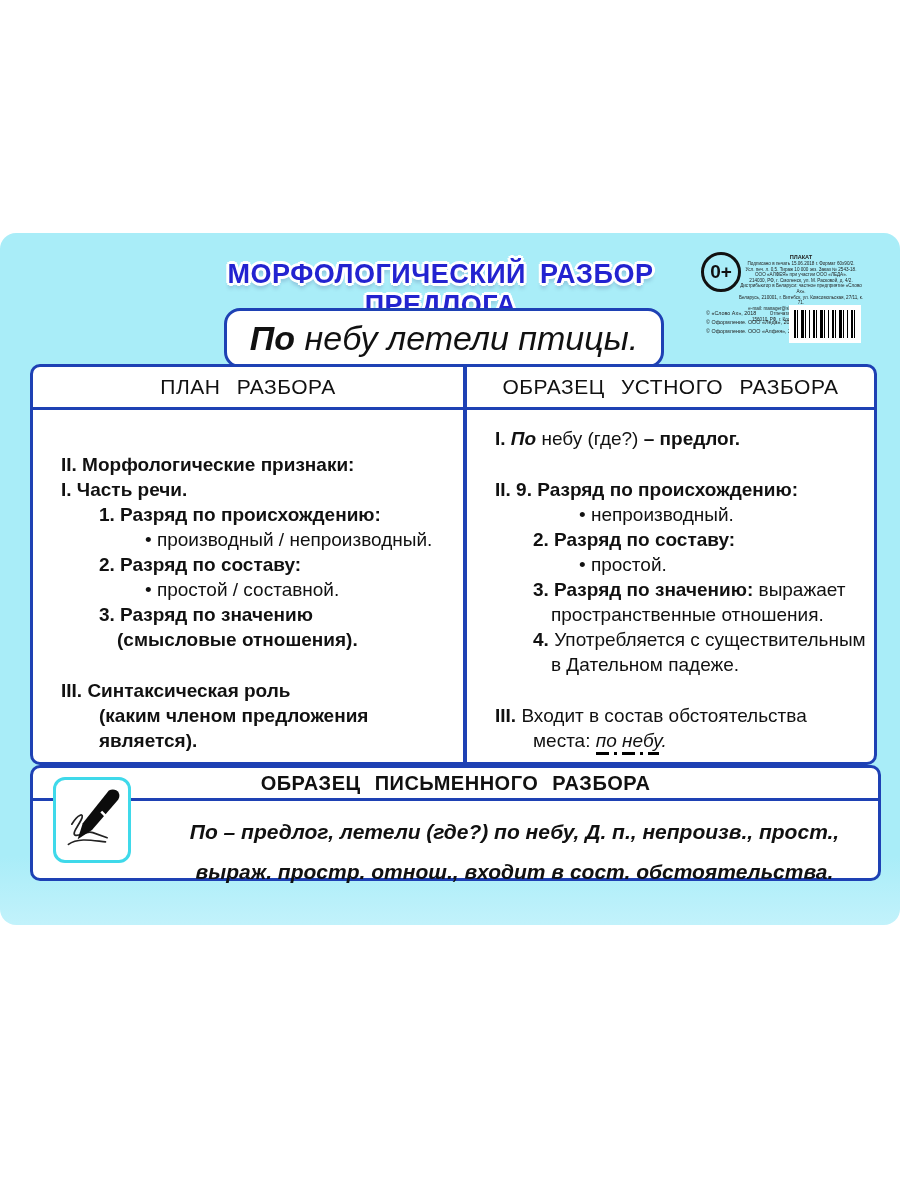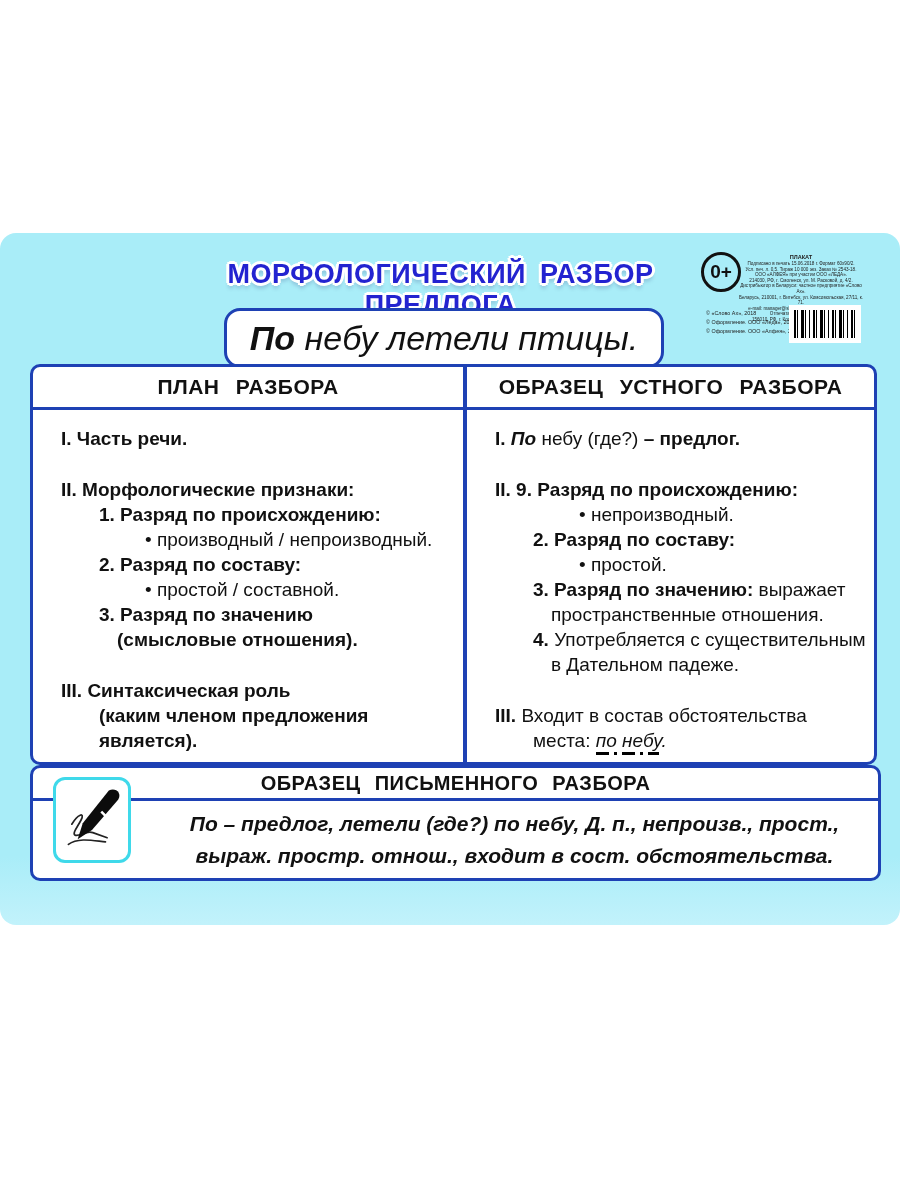--- a/index.html
+++ b/index.html
@@ -44,21 +44,21 @@
   
   .ptable{
     position:absolute;left:30px;top:131px;width:841px;height:395px;background:#fff;
     border:3px solid var(--blue);border-radius:10px;display:flex;overflow:hidden;
   }
   .col{display:flex;flex-direction:column;}
   .col.left{width:430px;border-right:4px solid var(--blue);}
   .col.right{flex:1;}
   .col-header{
     height:40px;border-bottom:3px solid var(--blue);display:flex;align-items:center;justify-content:center;
-    font-size:21px;font-weight:700;word-spacing:10px;letter-spacing:.5px;
+    font-size:21px;font-weight:400;word-spacing:10px;letter-spacing:.5px;
   }
   .col-body{padding:16px 8px 0 28px;font-size:19px;}
   .trow{line-height:25px;}
   .gap{margin-top:26px;}
   .ind1{padding-left:38px;}
   .ind2{padding-left:84px;}
   .ind3{padding-left:56px;}
   .s-b{font-weight:700;}
   .s-i{font-style:italic;}
   .s-bi{font-weight:700;font-style:italic;}
@@ -69,21 +69,21 @@
   .written{
     position:absolute;left:30px;top:532px;width:845px;height:110px;background:#fff;
     border:3px solid var(--blue);border-radius:10px;
   }
   .w-header{
     height:30px;border-bottom:3px solid var(--blue);display:flex;align-items:center;justify-content:center;
     font-size:20px;font-weight:700;word-spacing:8px;letter-spacing:.5px;
   }
   .w-body{position:relative;height:74px;}
   .w-text{margin-left:118px;padding-top:7px;text-align:center;font-size:21px;}
-  .w-text .trow{line-height:32px;}
+  .w-text .trow{line-height:32px;margin-top:8px;}
   .pen-badge{
     position:absolute;left:20px;top:-24px;width:72px;height:80px;background:#fff;
     border:3px solid var(--penborder);border-radius:12px;display:flex;align-items:center;justify-content:center;
   }
   .pen-badge svg{width:64px;height:70px;}
 </style>
 </head>
 <body>
 
 <div class="page">
@@ -119,22 +119,22 @@
     </div>
 
     <div class="sentence-box">
       <span><span class="s-bi">По</span><span class="s-i"> небу летели птицы.</span></span>
     </div>
 
     <div class="ptable">
       <div class="col left">
         <div class="col-header">ПЛАН РАЗБОРА</div>
         <div class="col-body">
+            <div class="trow ind0 gap"><span class="s-b">II. Морфологические признаки:</span></div>
             <div class="trow ind0"><span class="s-b">I. Часть речи.</span></div>
-            <div class="trow ind0 gap"><span class="s-b">II. Морфологические признаки:</span></div>
             <div class="trow ind1"><span class="s-b">1. Разряд по происхождению:</span></div>
             <div class="trow ind2"><span class="s-n">• производный / непроизводный.</span></div>
             <div class="trow ind1"><span class="s-b">2. Разряд по составу:</span></div>
             <div class="trow ind2"><span class="s-n">• простой / составной.</span></div>
             <div class="trow ind1"><span class="s-b">3. Разряд по значению</span></div>
             <div class="trow ind3"><span class="s-b">(смысловые отношения).</span></div>
             <div class="trow ind0 gap"><span class="s-b">III. Синтаксическая роль</span></div>
             <div class="trow ind1"><span class="s-b">(каким членом предложения является).</span></div>
           </div>
       </div>

